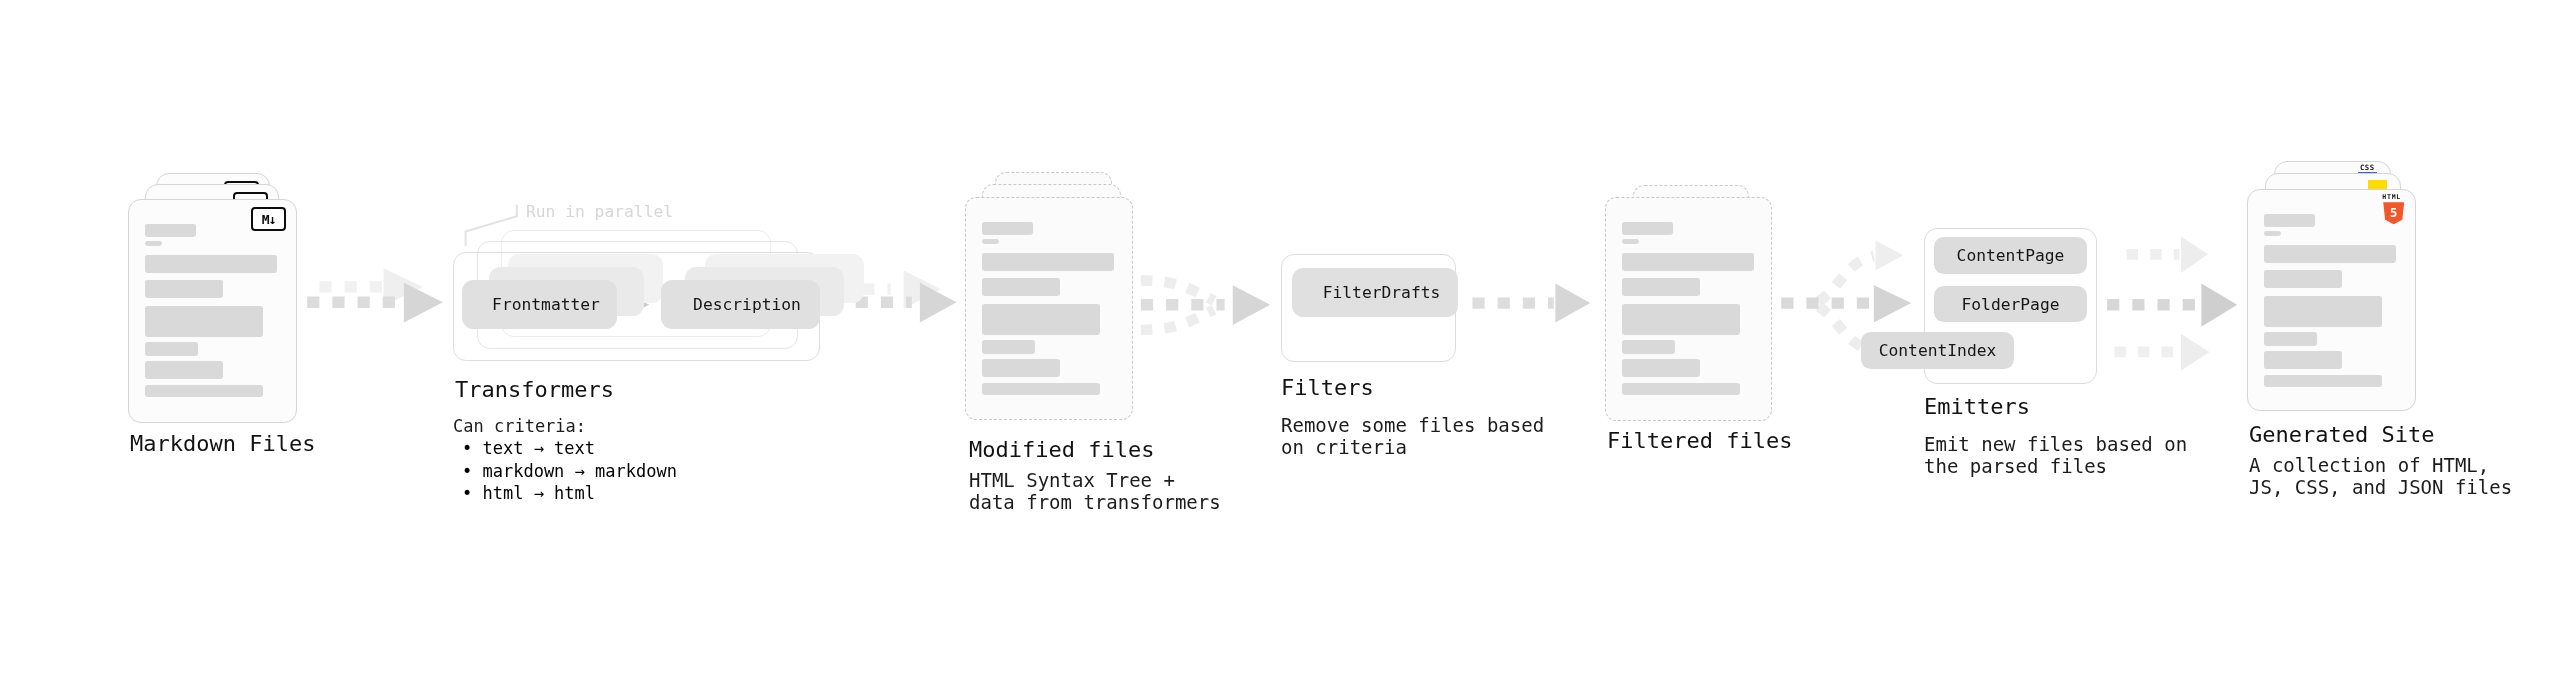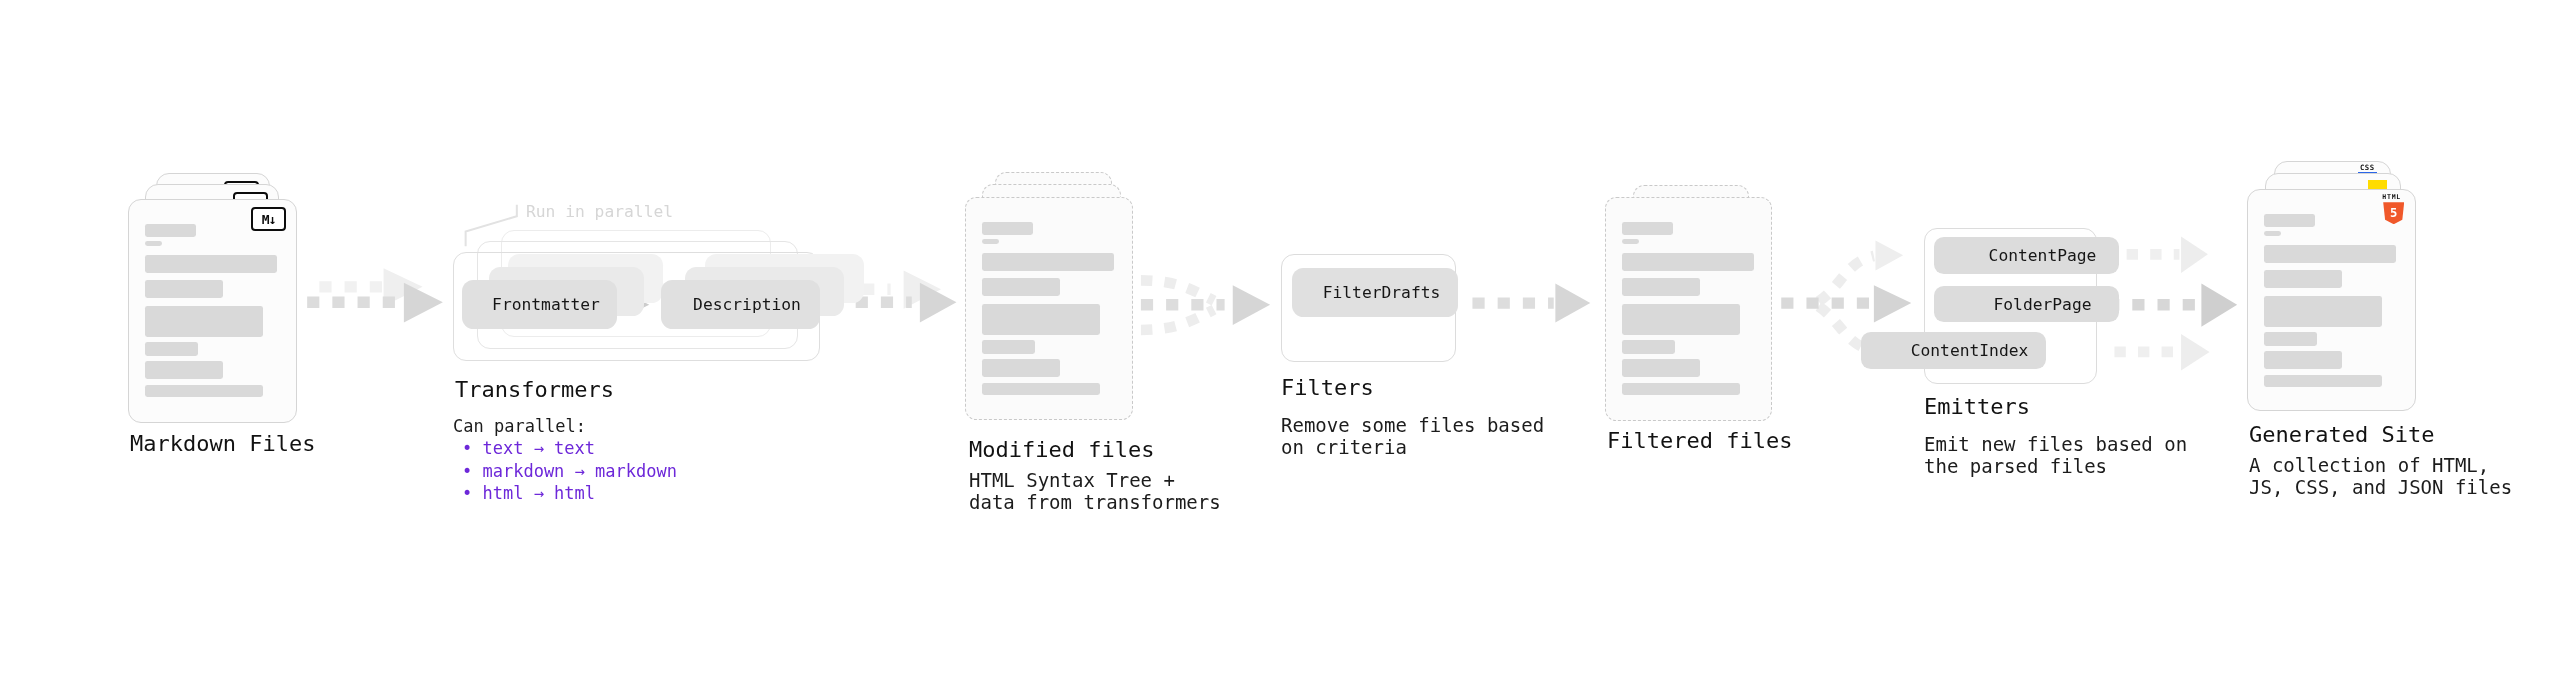--- a/index.html
+++ b/index.html
@@ -32,27 +32,27 @@
   .layer{position:absolute;border:1.6px solid #e0e0e0;border-radius:13px;background:transparent;}
   .pill{
     position:absolute;background:#e0e0e0;border-radius:11.4px;
     display:flex;align-items:center;justify-content:center;
     font-size:16.3px;color:#161616;white-space:nowrap;padding-left:13px;
   }
   .pill.ghost1{background:#eaeaea;}
   .pill.ghost2{background:#f2f2f2;}
 
   .panel{position:absolute;background:#ffffff;border:1.6px solid #dcdcdc;border-radius:13px;}
-  .epill{position:absolute;background:#dcdcdc;border-radius:9.8px;display:flex;align-items:center;justify-content:center;font-size:16.3px;color:#161616;white-space:nowrap;padding-left:32px;}
+  .epill{position:absolute;background:#dcdcdc;border-radius:9.8px;display:flex;align-items:center;justify-content:center;font-size:16.3px;color:#161616;white-space:nowrap;}
 
   
   .title{position:absolute;font-size:22px;line-height:24.4px;color:#121212;white-space:nowrap;}
   .sub{position:absolute;font-size:19px;line-height:22px;color:#1c1c1c;white-space:nowrap;}
   .note{position:absolute;font-size:17px;line-height:22px;color:#1c1c1c;white-space:nowrap;}
-  .bullet{position:absolute;font-size:17px;line-height:22px;color:#6d28d9;white-space:nowrap;}
+  .bullet{position:absolute;font-size:17px;line-height:22px;color:#000000;white-space:nowrap;}
   .parallel-label{position:absolute;font-size:16.3px;color:#d6d6d6;white-space:nowrap;}
 
   
   .css-badge{position:absolute;right:13px;top:1.6px;text-align:center;}
   .css-badge .t{font-size:7.3px;font-weight:bold;line-height:7.3px;color:#111;letter-spacing:0.4px;}
   .css-badge .u{width:19.5px;height:3.3px;background:#2b66e8;margin-top:0.8px;}
   .js-badge{position:absolute;right:13px;top:5.7px;width:19.5px;height:9px;background:#ffdc00;}
   .html5{position:absolute;right:9.8px;top:4.1px;width:23px;text-align:left;}
   .html5 .t{font-size:6.5px;font-weight:bold;letter-spacing:0.8px;color:#111;line-height:7.3px;}
   .html5 .shield{
@@ -155,21 +155,21 @@
 
     <div class="pill ghost2" style="left:508px;top:254px;width:142px;height:49px;z-index:4"></div>
     <div class="pill ghost1" style="left:489px;top:267px;width:142px;height:49px;z-index:5"></div>
     <div class="pill ghost2" style="left:705px;top:254px;width:146px;height:49px;z-index:4"></div>
     <div class="pill ghost1" style="left:685px;top:267px;width:146px;height:49px;z-index:5"></div>
 
     <div class="pill" style="left:462px;top:280px;width:142px;height:49px;z-index:6">Frontmatter</div>
     <div class="pill" style="left:661px;top:280px;width:146px;height:49px;z-index:6">Description</div>
 
     <div class="title" style="left:455px;top:378px">Transformers</div>
-    <div class="note" style="left:453px;top:415px">Can parallel:</div>
+    <div class="note" style="left:453px;top:415px">Can criteria:</div>
     <div class="bullet" style="left:462px;top:437px">• text → text</div>
     <div class="bullet" style="left:462px;top:460px">• markdown → markdown</div>
     <div class="bullet" style="left:462px;top:482px">• html → html</div>
   </div>
 
   <div>
     <div class="card dashed" style="left:995px;top:172px;width:115px;height:32.5px;z-index:1"></div>
     <div class="card dashed" style="left:982px;top:184px;width:137px;height:37px;z-index:2"></div>
     <div class="card dashed" style="left:965px;top:197px;width:166px;height:221px;z-index:3">
       <i class="bar b1"></i>

